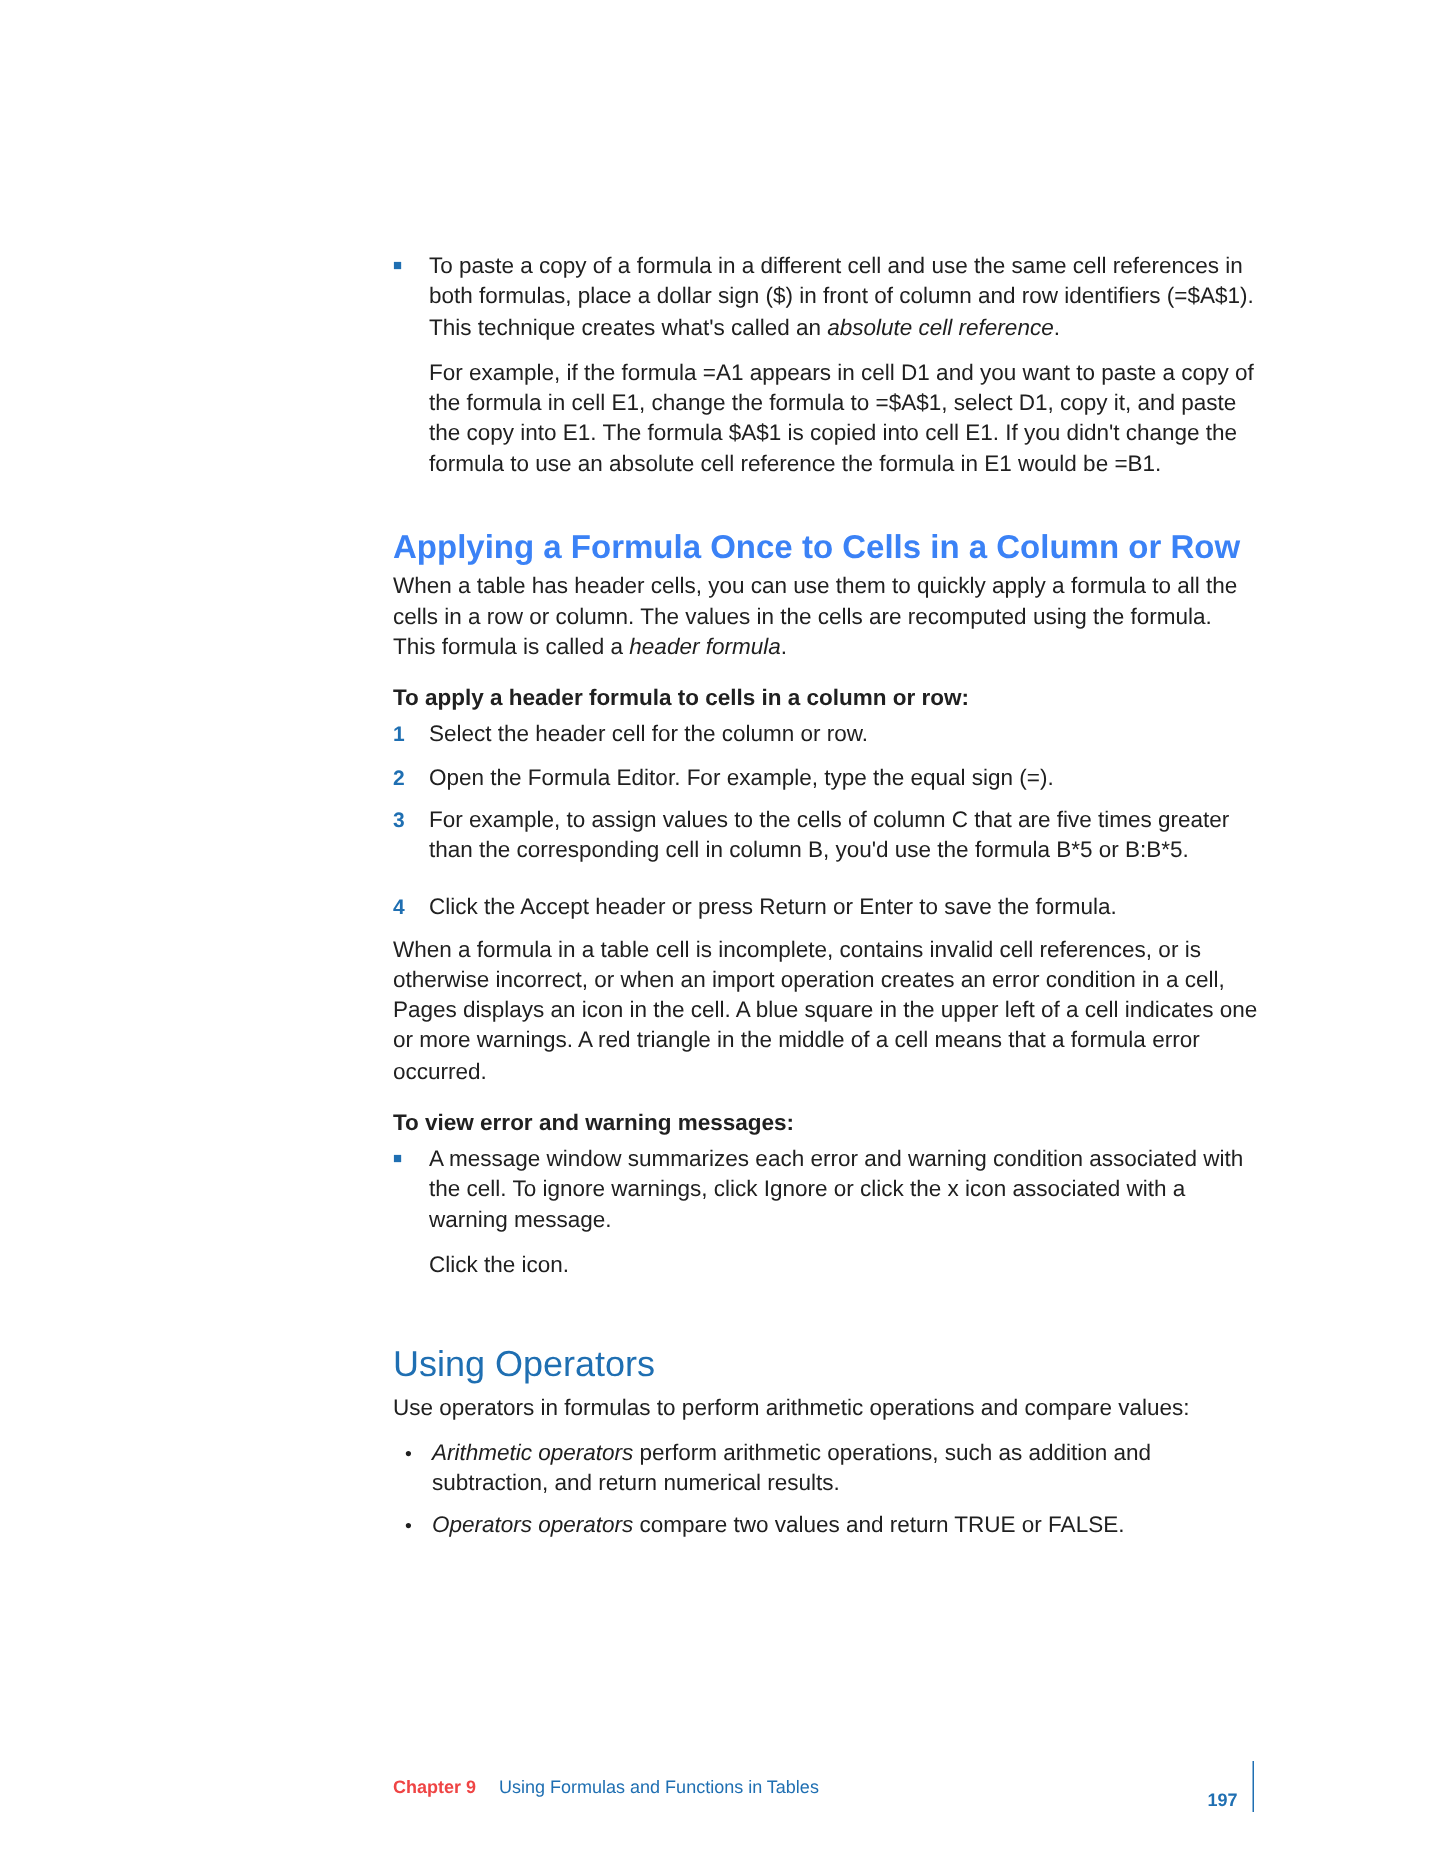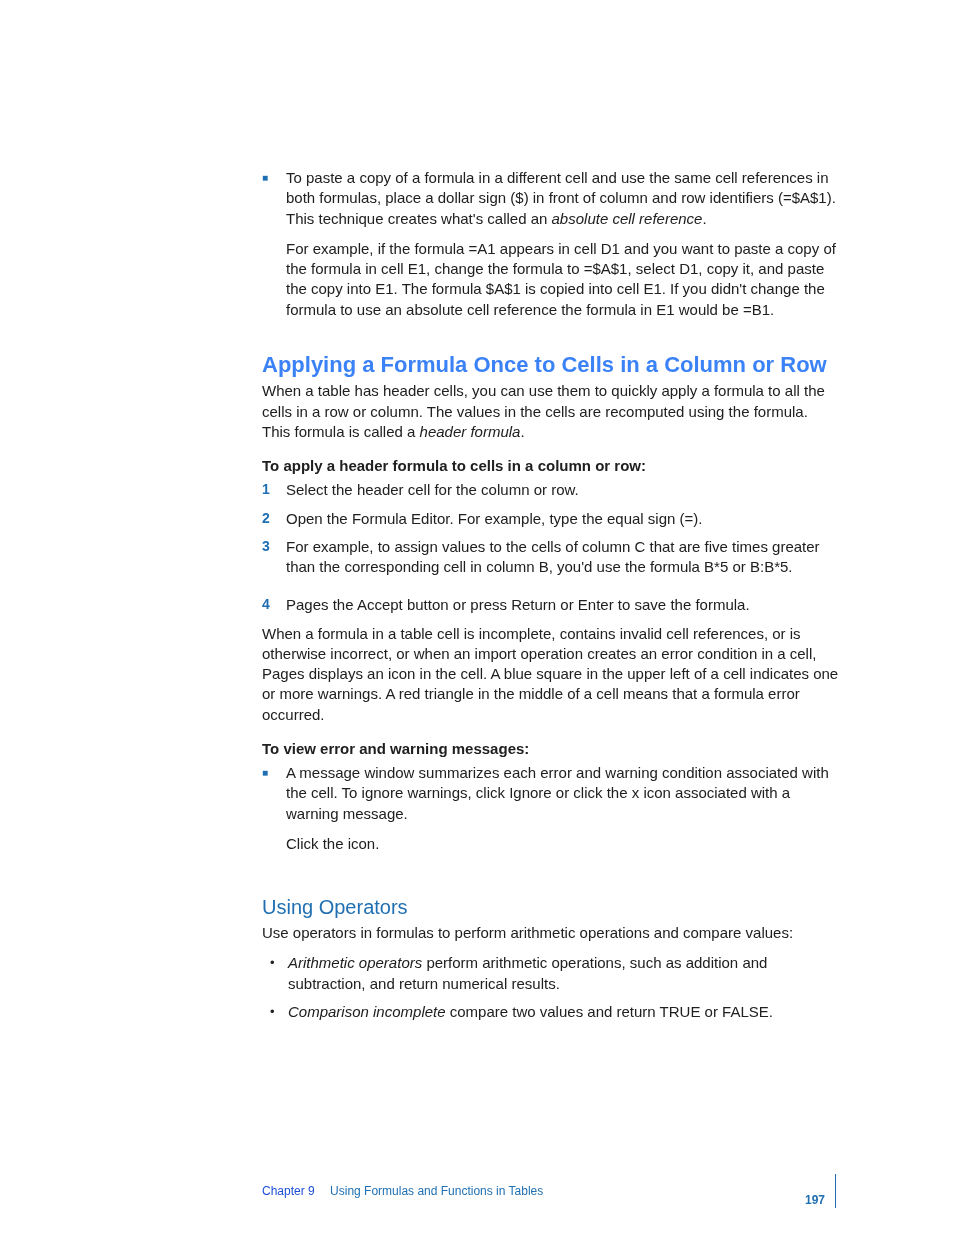--- a/index.html
+++ b/index.html
@@ -38,21 +38,21 @@
   .bullet-body { flex: 1; }
   .h-blue-small {
     color: #3b82f6;
     font-weight: 600;
     font-size: 22px;
     margin: 20px 0 2px 0;
   }
   .h-blue-large {
     color: #1f6fb2;
     font-weight: 400;
-    font-size: 20px;
+    font-size: 24px;
     margin: 30px 0 2px 0;
   }
   .bold-line {
     font-weight: 700;
     margin: 14px 0 4px 0;
   }
   .num-row { display: flex; margin-bottom: 8px; }
   .num-label {
     flex: 0 0 24px;
     text-align: left;
@@ -66,21 +66,21 @@
     position: absolute;
     left: 262px;
     right: 118px;
     top: 1174px;
     font-size: 12px;
     display: flex;
     justify-content: space-between;
     align-items: center;
   }
   .footer-left { color: #1f6fb2; }
-  .footer-left .chap { color: #1d4ed8; font-weight: 400; margin-right: 12px; }
+  .footer-left .chap { color: #ef4444; font-weight: 700; margin-right: 12px; }
   .footer-right { color: #1f6fb2; font-weight: 700; display:flex; align-items:flex-end;}
   .vline {
     width: 0;
     border-left: 1.5px solid #1f6fb2;
     height: 34px;
     margin-left: 10px;
   }
 </style>
 </head>
 <body>
@@ -113,21 +113,21 @@
     <div class="num-body">Open the Formula Editor. For example, type the equal sign (=).</div>
   </div>
   <div class="num-row">
     <div class="num-label">3</div>
     <div class="num-body">
       <div class="para">For example, to assign values to the cells of column C that are five times greater than the corresponding cell in column B, you'd use the formula B*5 or B:B*5.</div>
     </div>
   </div>
   <div class="num-row">
     <div class="num-label">4</div>
-    <div class="num-body">Pages the Accept button or press Return or Enter to save the formula.</div>
+    <div class="num-body">Click the Accept header or press Return or Enter to save the formula.</div>
   </div>
 
   <div class="para">When a formula in a table cell is incomplete, contains invalid cell references, or is otherwise incorrect, or when an import operation creates an error condition in a cell, Pages displays an icon in the cell. A blue square in the upper left of a cell indicates one or more warnings. A red triangle in the middle of a cell means that a formula error occurred.</div>
 
   <div class="bold-line">To view error and warning messages:</div>
   <div class="bullet-row">
     <div class="bullet-sq">■</div>
     <div class="bullet-body">
       <div class="para">A message window summarizes each error and warning condition associated with the cell. To ignore warnings, click Ignore or click the x icon associated with a warning message.</div>
       <div class="para">Click the icon.</div>
@@ -139,21 +139,21 @@
 
   <div class="bullet-row" style="margin-left:6px;">
     <div class="bullet-dot">•</div>
     <div class="bullet-body">
       <span class="italic">Arithmetic operators</span><span> perform arithmetic operations, such as addition and subtraction, and return numerical results.</span>
     </div>
   </div>
   <div class="bullet-row" style="margin-left:6px;">
     <div class="bullet-dot">•</div>
     <div class="bullet-body">
-      <span class="italic">Comparison incomplete</span><span> compare two values and return TRUE or FALSE.</span>
+      <span class="italic">Operators operators</span><span> compare two values and return TRUE or FALSE.</span>
     </div>
   </div>
 
 </div>
 
 <div class="footer">
   <div class="footer-left">
     <span class="chap">Chapter 9</span>
     <span>Using Formulas and Functions in Tables</span>
   </div>

